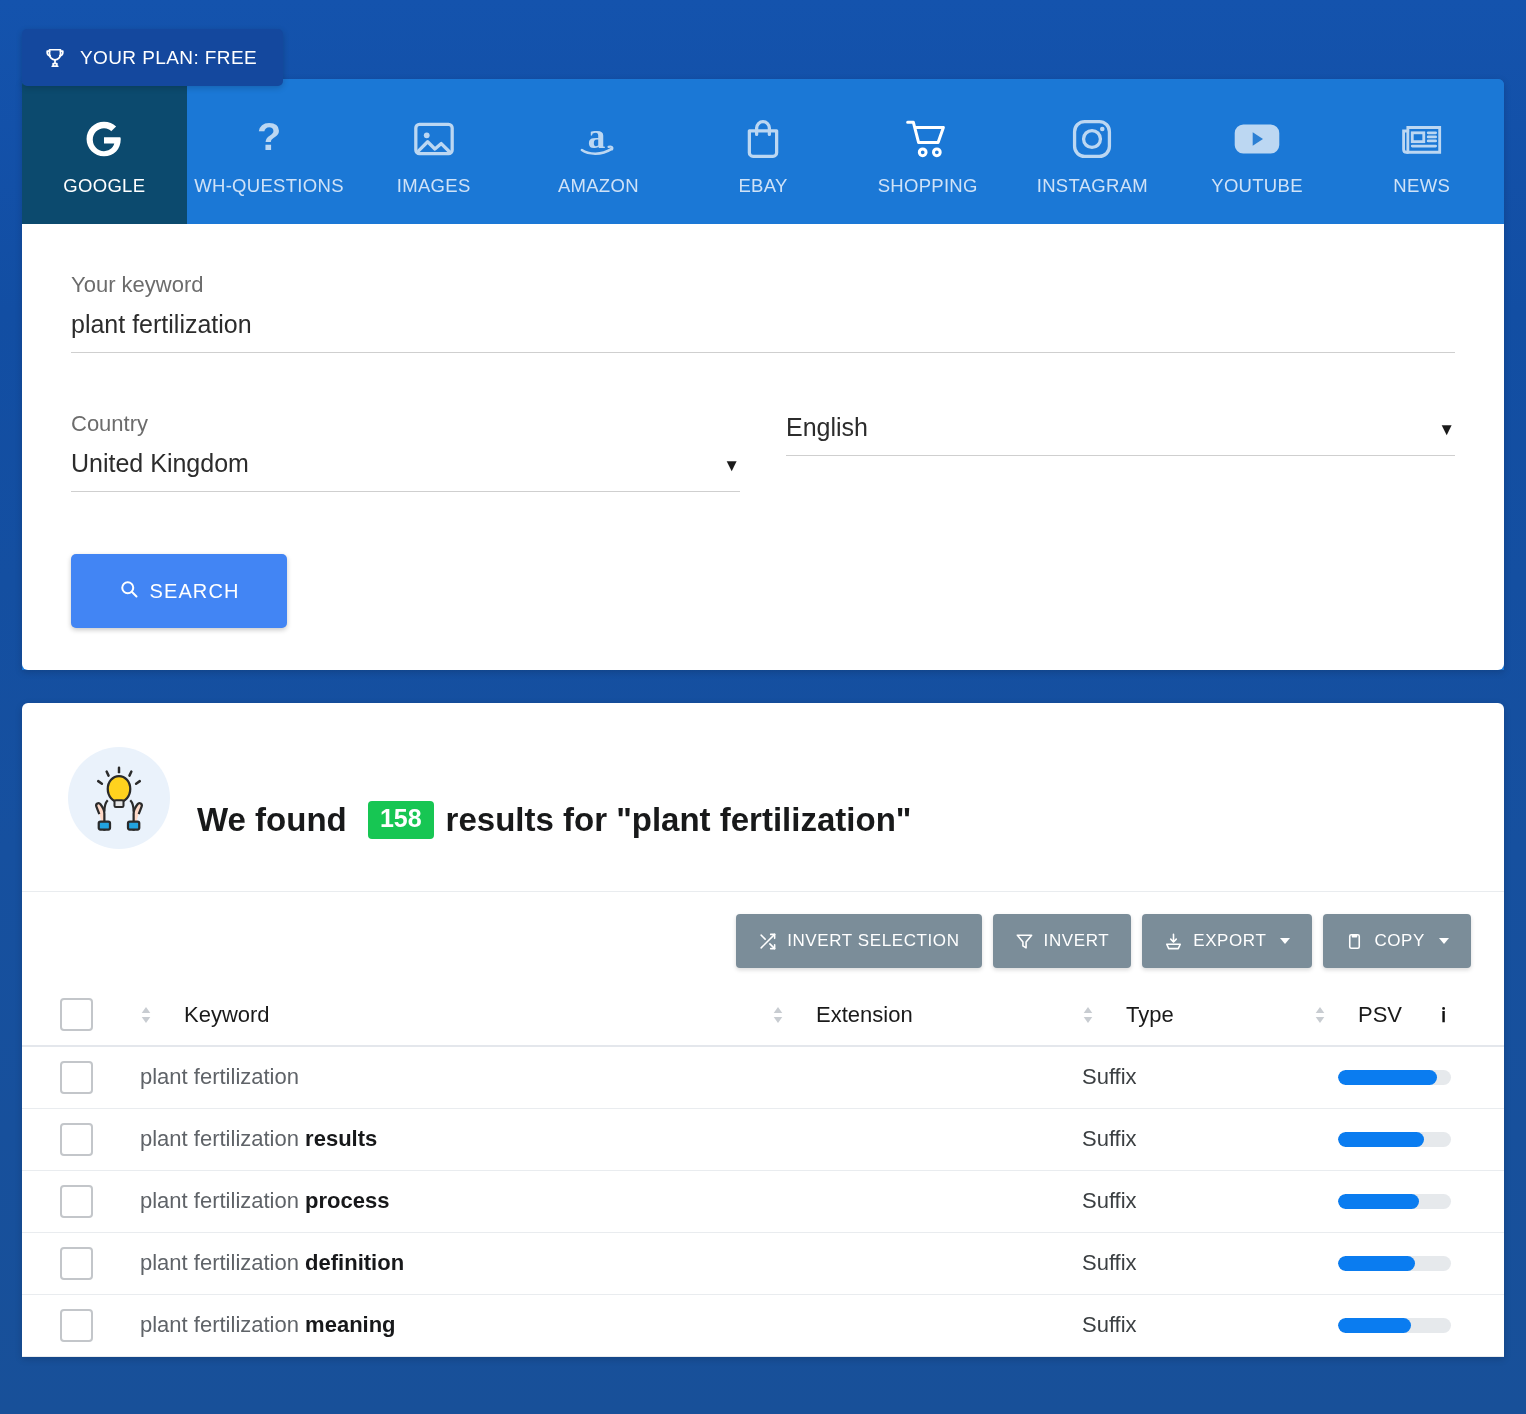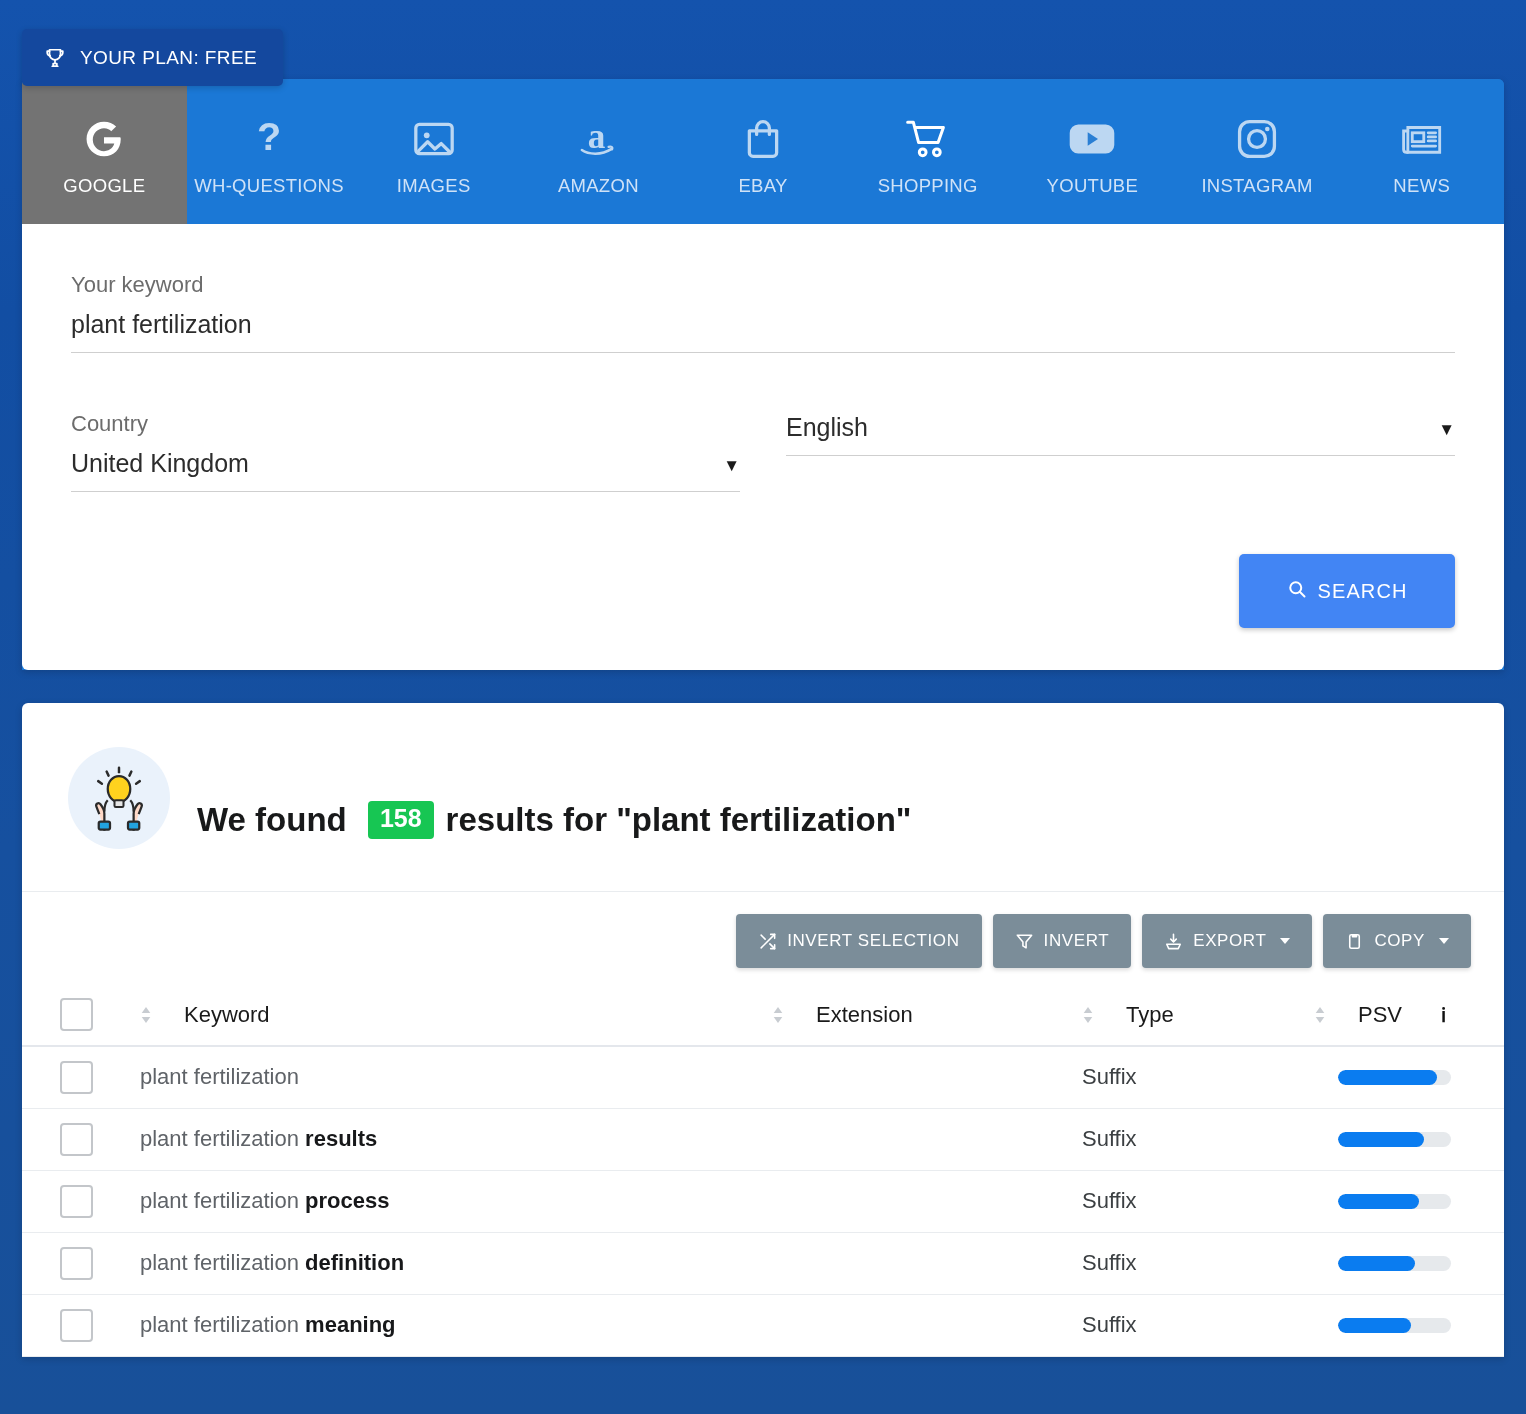--- a/index.html
+++ b/index.html
@@ -37,42 +37,42 @@
   
   .tabs-card { border-radius:6px 6px 0 0; overflow:hidden; background:#1b78d6; }
   .tabs { display:flex; height:145px; background:#1b78d6; }
   .tab {
     flex:1 1 0;
     display:flex; flex-direction:column; align-items:center; justify-content:center;
     gap:10px;
     color:#cfe2f7; cursor:pointer; user-select:none;
     padding-top:6px;
   }
-  .tab.active { background:#737373; color:#ffffff; }
+  .tab.active { background:#0c4a6e; color:#ffffff; }
   .tab .ico { height:52px; display:flex; align-items:center; justify-content:center; }
   .tab .ico svg { display:block; }
   .tab .lbl { font-size:18.5px; letter-spacing:.3px; white-space:nowrap; }
 
   
   .form-card { border-radius:0 0 6px 6px; background:#fff; padding:48px 49px 42px 49px; }
   .field { position:relative; }
   .field-label { font-size:22px; color:#6c6c6c; font-weight:400; margin-bottom:10px; }
   .field-value {
     font-size:25px; color:#2c2c2c;
     padding-bottom:13px;
     border-bottom:1px solid #cfcfcf;
     display:flex; align-items:flex-end; justify-content:space-between;
     min-height:45px;
     cursor:text;
   }
   .field-row { display:flex; gap:46px; margin-top:58px; }
   .field-row .field { flex:1 1 0; }
   .caret { font-size:17px; color:#1a1a1a; line-height:1; padding-bottom:4px; }
 
-  .search-wrap { display:flex; justify-content:flex-end; margin-top:62px; }
+  .search-wrap { display:flex; justify-content:flex-start; margin-top:62px; }
   .search-btn {
     background:#4285f4; color:#fff; border:none;
     width:216px; height:74px; border-radius:5px;
     font-size:20px; letter-spacing:1.1px;
     display:flex; align-items:center; justify-content:center; gap:11px;
     cursor:pointer; box-shadow:0 2px 5px rgba(0,0,0,.22);
     font-family:"Liberation Sans", sans-serif;
   }
   .search-btn svg { width:20px; height:20px; }
 
@@ -244,37 +244,37 @@
           <path d="M1.5 2.5h3.2l3 11.5h11l3-8.5H6.2"></path>
           <circle cx="10" cy="19.5" r="1.9"></circle>
             <circle cx="18" cy="19.5" r="1.9"></circle>
         </svg>
       </span>
       <span class="lbl">SHOPPING</span>
     </div>
 
     <div class="tab">
       <span class="ico">
-        <svg width="48" height="38" viewBox="0 0 28 20">
-          <rect x="1" y="1.5" width="26" height="17" rx="5" fill="#bcd7f2"></rect>
-          <path d="M11.5 6l6 4-6 4z" fill="#2a7fd4"></path>
-        </svg>
-      </span>
-      <span class="lbl">YOUTUBE</span>
-    </div>
-
-    <div class="tab">
-      <span class="ico">
         <svg width="44" height="44" viewBox="0 0 24 24" fill="none" stroke="#bcd7f2" stroke-width="1.8">
           <rect x="2.5" y="2.5" width="19" height="19" rx="5.5"></rect>
           <circle cx="12" cy="12" r="4.6"></circle>
           <circle cx="17.6" cy="6.5" r="1.25" fill="#bcd7f2" stroke="none"></circle>
         </svg>
       </span>
       <span class="lbl">INSTAGRAM</span>
+    </div>
+
+    <div class="tab">
+      <span class="ico">
+        <svg width="48" height="38" viewBox="0 0 28 20">
+          <rect x="1" y="1.5" width="26" height="17" rx="5" fill="#bcd7f2"></rect>
+          <path d="M11.5 6l6 4-6 4z" fill="#2a7fd4"></path>
+        </svg>
+      </span>
+      <span class="lbl">YOUTUBE</span>
     </div>
 
     <div class="tab">
       <span class="ico">
         <svg width="46" height="40" viewBox="0 0 26 22" fill="none" stroke="#bcd7f2" stroke-width="1.6" stroke-linecap="round">
           <path d="M5 4.5h18v14H5z"></path>
           <path d="M5 6.5H2.6v10.4c0 .9.7 1.6 1.6 1.6H5"></path>
           <rect x="7.5" y="7.5" width="6.5" height="5"></rect>
           <path d="M16.5 7.5h4.2M16.5 9.8h4.2M16.5 12.1h4.2M7.5 15h13.2"></path>
         </svg>

